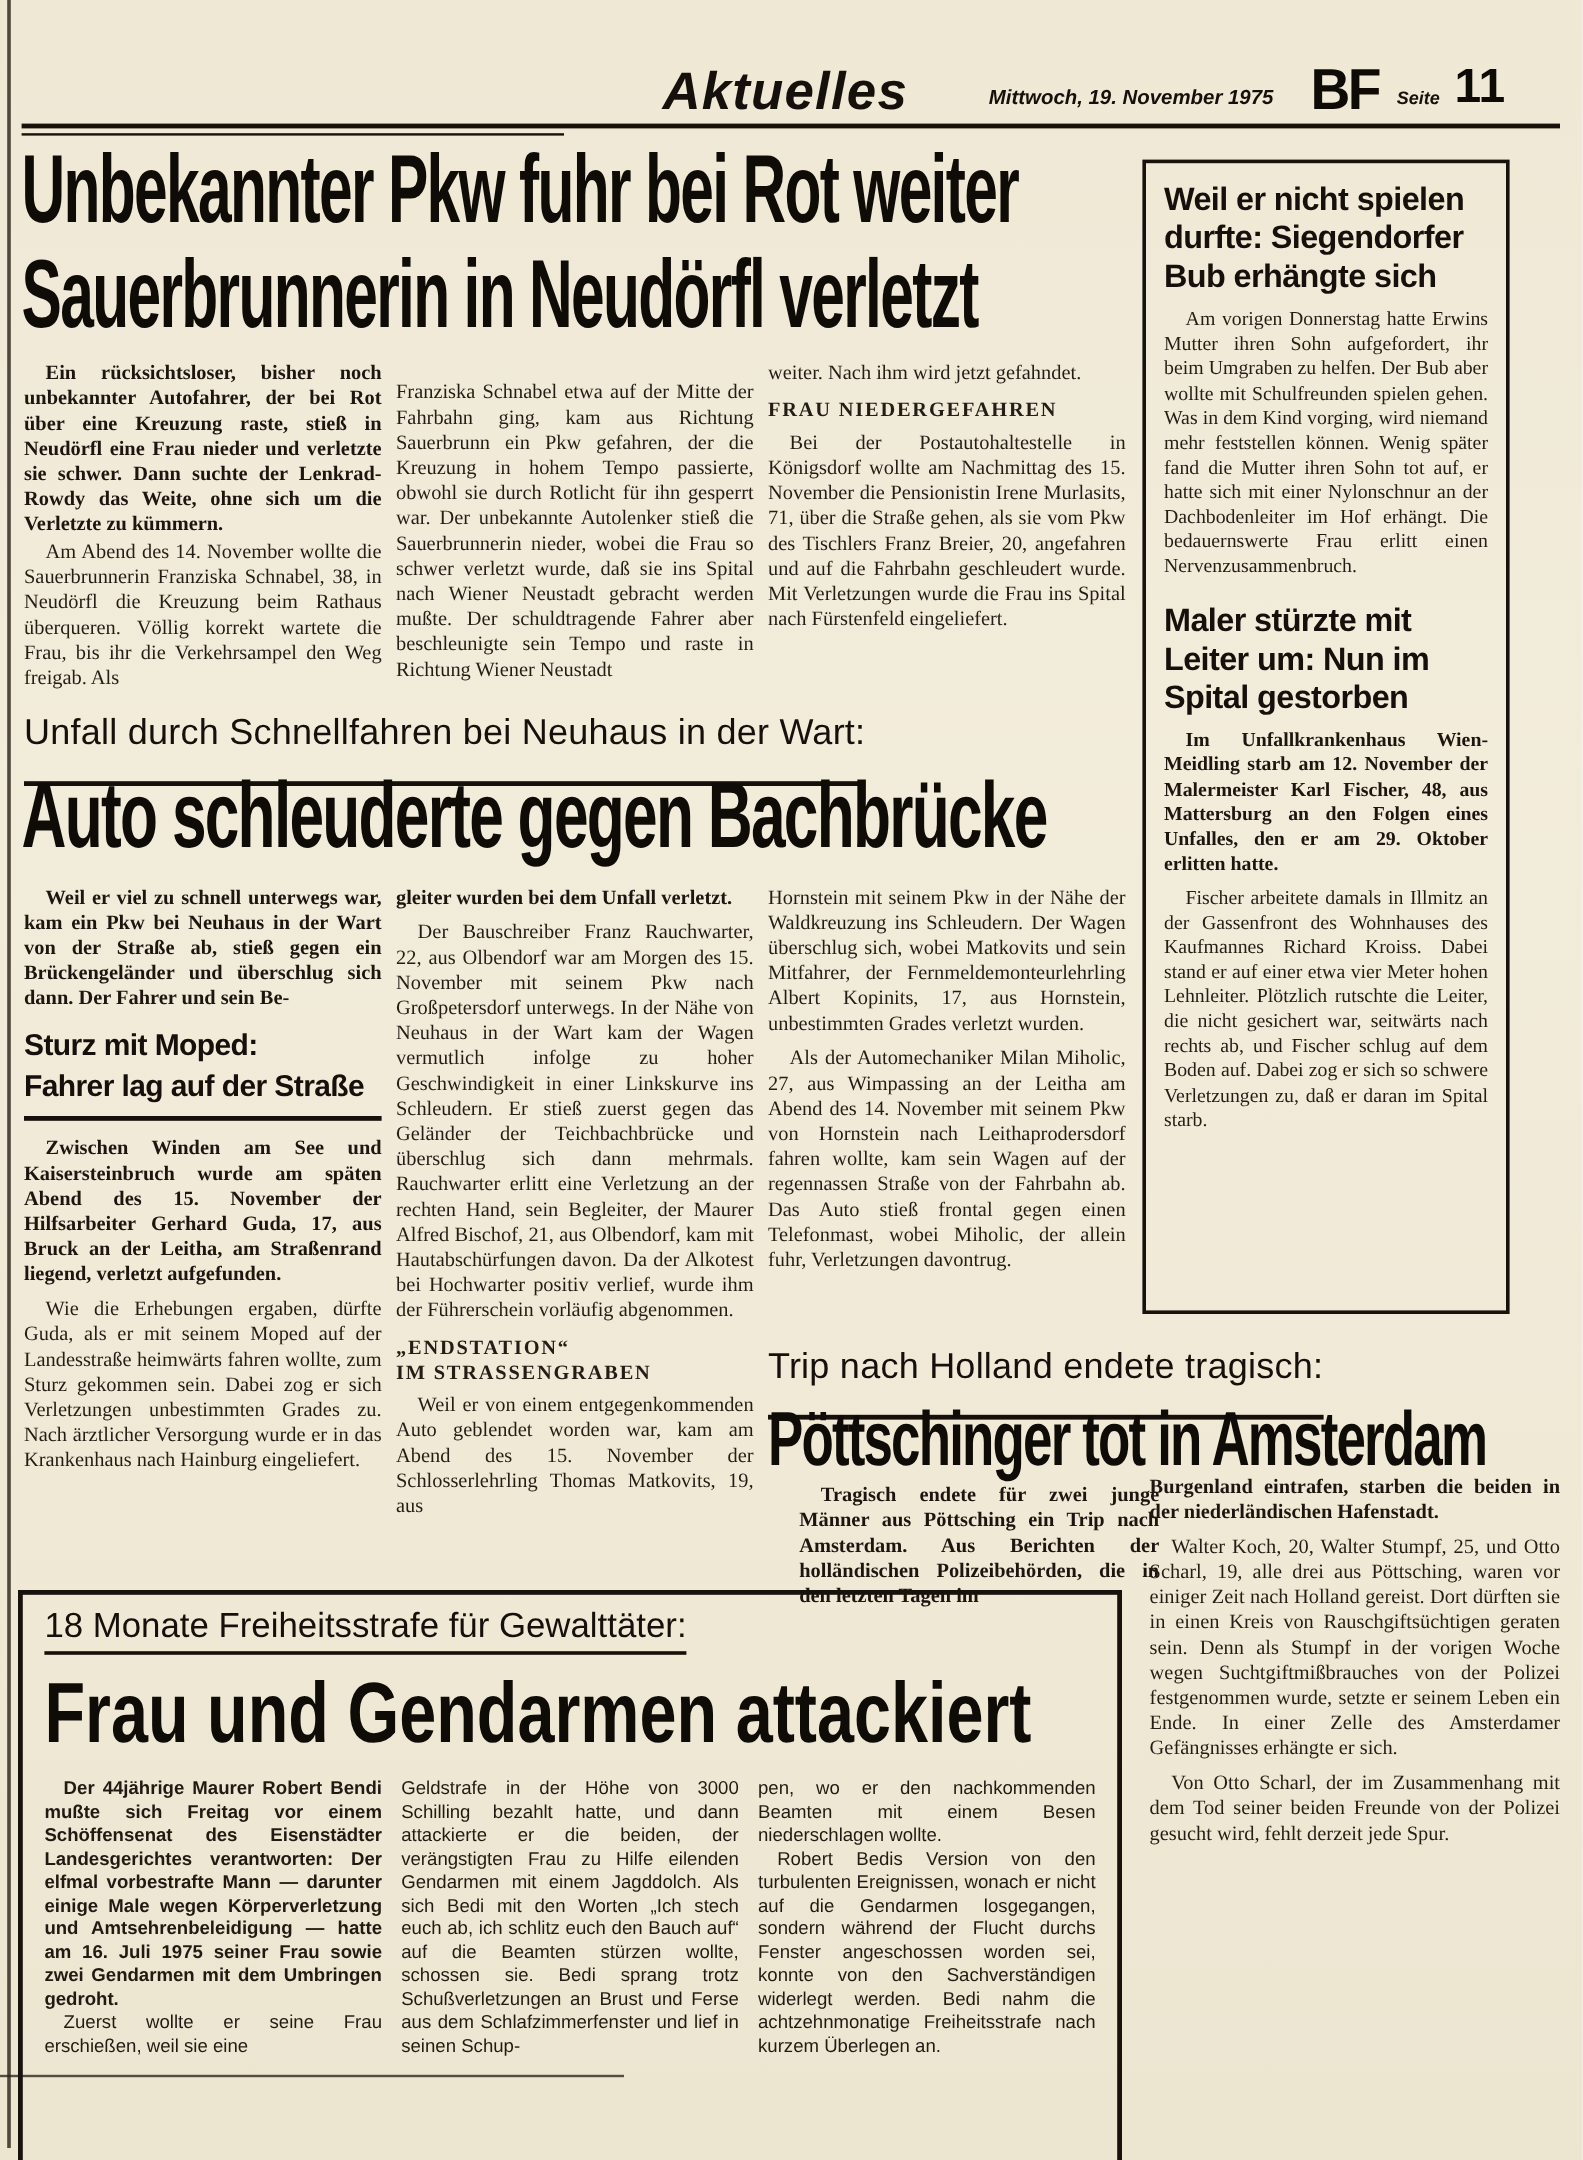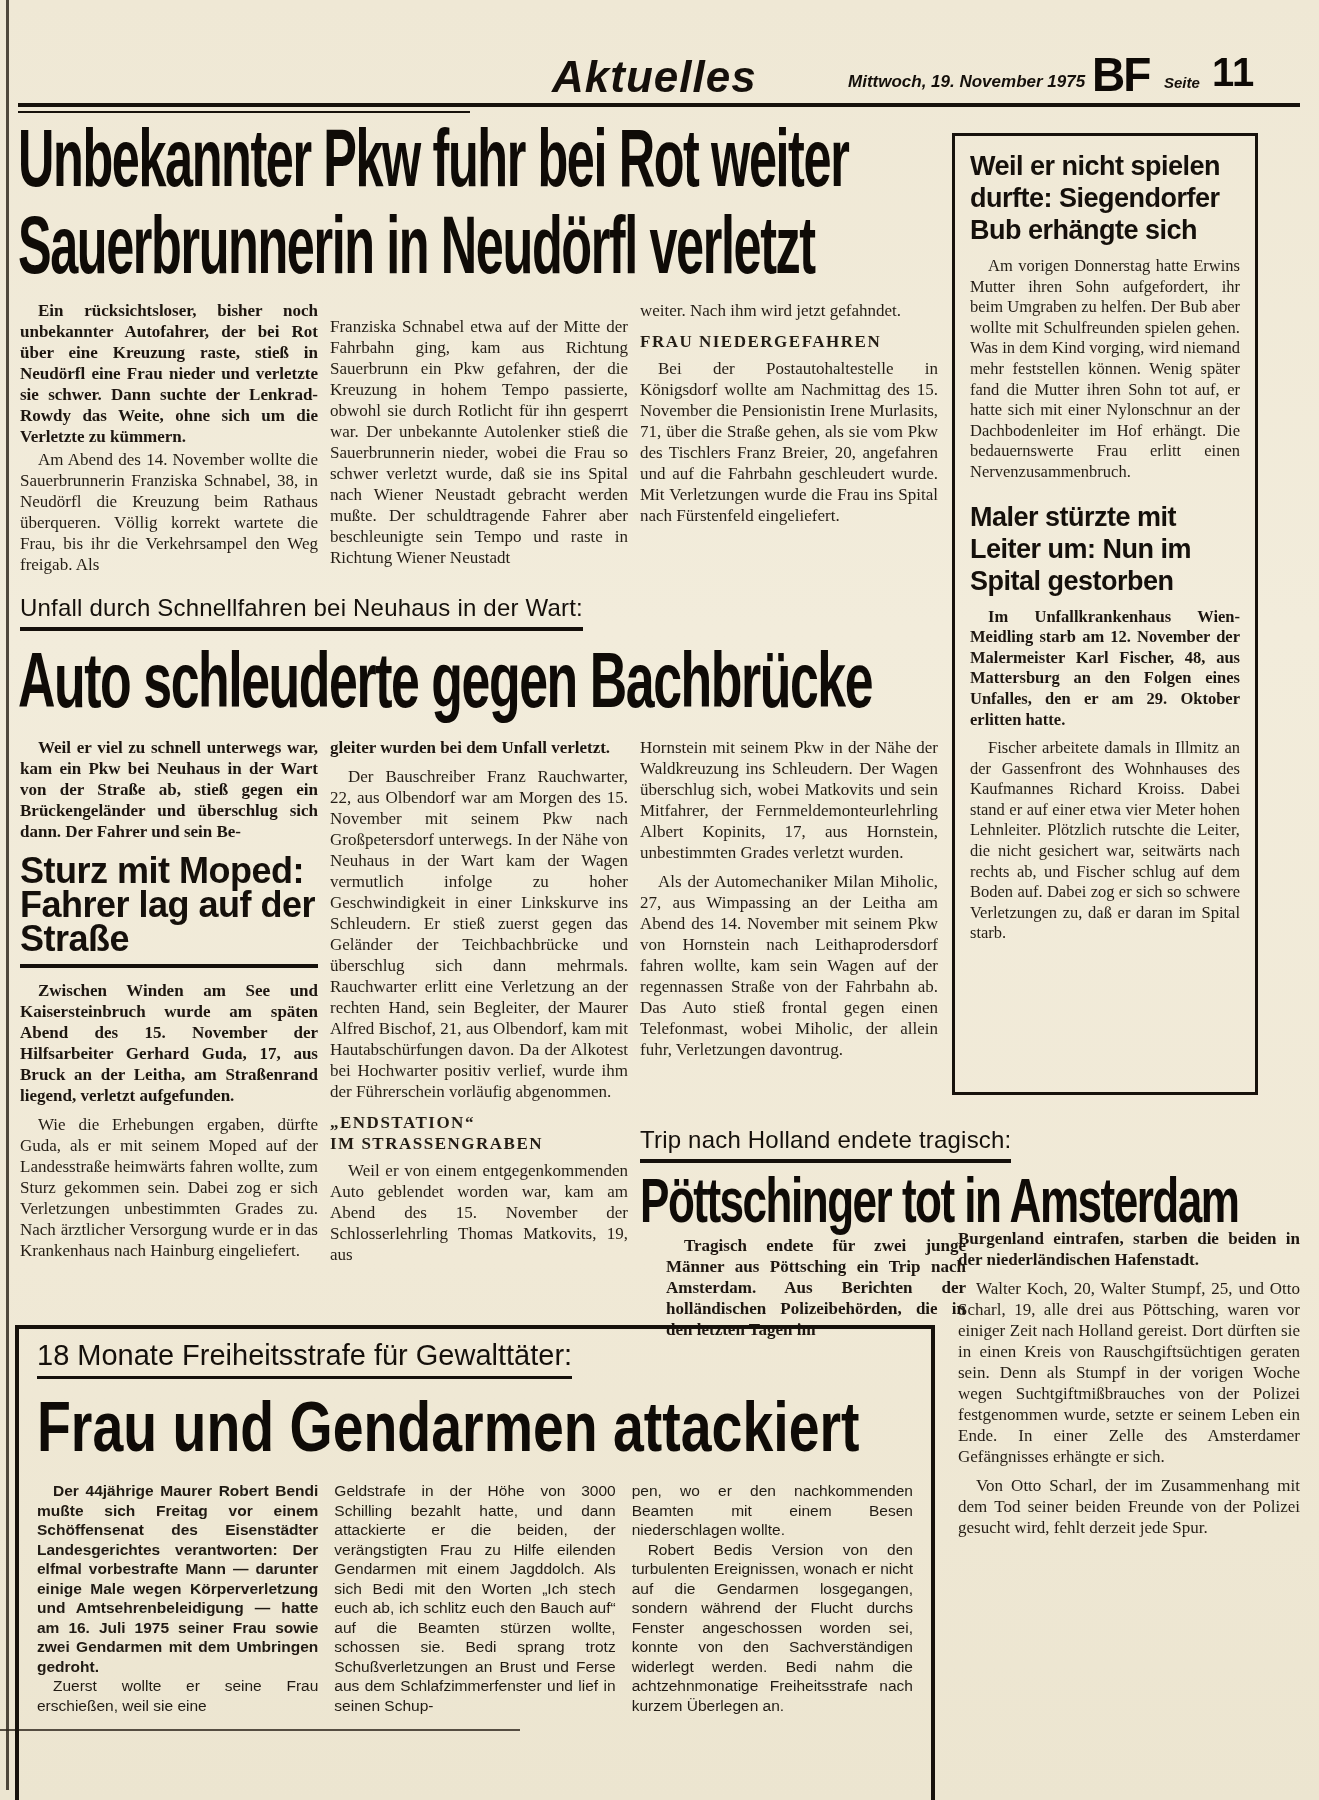--- a/index.html
+++ b/index.html
@@ -7,49 +7,49 @@
     position:relative; width:1319px; height:1800px;
     background:linear-gradient(180deg,#efe8d5 0%,#f2ecdb 35%,#f0e9d6 70%,#ece5d0 100%);
     font-family:"Liberation Serif", serif; color:#241d15; overflow:hidden;
   }
   
   .edge-line { position:absolute; left:6px; top:0; width:3px; height:1790px; background:#332c21; opacity:.85; }
   .fold-line { position:absolute; left:0; top:1729px; width:520px; height:2px; background:#2e271d; opacity:.8; }
 
   
   .hdr-section { position:absolute; left:552px; top:52px; font-family:"Liberation Sans",sans-serif; font-weight:bold; font-style:italic; font-size:44px; color:#15100b; letter-spacing:1px; }
-  .hdr-date { position:absolute; left:848px; top:72px; font-family:"Liberation Sans",sans-serif; font-weight:bold; font-style:italic; font-size:17px; color:#15100b; }
+  .hdr-date { position:absolute; left:824px; top:72px; font-family:"Liberation Sans",sans-serif; font-weight:bold; font-style:italic; font-size:17px; color:#15100b; }
   .hdr-brand { position:absolute; left:1092px; top:46px; font-family:"Liberation Sans",sans-serif; font-weight:900; font-size:46px; letter-spacing:-2px; color:#0e0a06; transform:scaleY(1.05); transform-origin:left top; }
   .hdr-seite { position:absolute; left:1164px; top:74px; font-family:"Liberation Sans",sans-serif; font-weight:bold; font-style:italic; font-size:15px; color:#15100b; }
   .hdr-num { position:absolute; left:1212px; top:50px; font-family:"Liberation Sans",sans-serif; font-weight:900; font-size:40px; color:#0e0a06; }
   .hdr-rule { position:absolute; left:18px; top:103px; width:1282px; height:4px; background:#17120c; }
   .hdr-rule2 { position:absolute; left:18px; top:111px; width:452px; height:2px; background:#17120c; }
 
   
   .display { font-family:"Liberation Sans",sans-serif; font-weight:900; color:#0f0b07; white-space:nowrap; transform-origin:left top; line-height:1; }
   .hl-main1 { position:absolute; left:18px; top:118px; font-size:72px; letter-spacing:-2px; transform:scaleX(0.70) scaleY(1.12); }
   .hl-main2 { position:absolute; left:18px; top:205px; font-size:72px; letter-spacing:-2px; transform:scaleX(0.70) scaleY(1.12); }
   .hl-bach  { position:absolute; left:18px; top:641px; font-size:72px; letter-spacing:-2px; transform:scaleX(0.72) scaleY(1.08); }
   .hl-amst  { position:absolute; left:640px; top:1168px; font-size:58px; letter-spacing:-2px; transform:scaleX(0.76) scaleY(1.1); }
 
   
-  .kicker { font-family:"Liberation Sans",sans-serif; font-size:24px; color:#15100b; display:inline-block; border-bottom:4px solid #15100b; padding-bottom:5px; letter-spacing:0.2px; }
+  .kicker { font-family:"Liberation Sans",sans-serif; font-size:30px; color:#15100b; display:inline-block; border-bottom:4px solid #15100b; padding-bottom:23px; letter-spacing:0.2px; }
   .kick-bach { position:absolute; left:20px; top:594px; }
   .kick-amst { position:absolute; left:640px; top:1122px; font-size:29px; }
 
   
   .col { position:absolute; }
   .body-serif p { margin:0 0 2px 0; text-align:justify; font-size:17px; line-height:21px; color:#241d15; }
   .body-serif p.ind { text-indent:18px; }
   .body-serif p.lead { font-weight:bold; color:#1d1610; }
   .body-serif p.gap { margin-top:8px; }
   .subhead-caps { font-weight:bold; letter-spacing:1.5px; font-size:16.5px; margin:10px 0 6px 0 !important; text-align:left !important; }
 
   
-  .moped-head { font-family:"Liberation Sans",sans-serif; font-weight:bold; font-size:36px; line-height:34px; color:#15100b; letter-spacing:-0.5px; border-bottom:4px solid #15100b; padding:10px 0 8px 0; margin-bottom:12px; }
+  .moped-head { font-family:"Liberation Sans",sans-serif; font-weight:bold; font-size:25px; line-height:34px; color:#15100b; letter-spacing:-0.5px; border-bottom:4px solid #15100b; padding:10px 0 8px 0; margin-bottom:12px; }
 
   
   .sidebar-box { position:absolute; left:952px; top:133px; width:306px; height:962px; border:3px solid #17120c; box-sizing:border-box; padding:14px 15px 0 15px; background:transparent; }
   .side-head { font-family:"Liberation Sans",sans-serif; font-weight:bold; font-size:27px; line-height:32px; letter-spacing:-0.5px; color:#15100b; margin-bottom:10px; }
   .side-head.second { margin-top:18px; }
   .sidebar-box p { font-size:16.5px; line-height:20.6px; }
 
   
   .court-box { position:absolute; left:15px; top:1325px; width:920px; height:492px; border:4px solid #17120c; box-sizing:border-box; padding:10px 18px 0 18px; }
   .court-kicker { font-family:"Liberation Sans",sans-serif; font-size:29px; color:#15100b; display:inline-block; border-bottom:3px solid #15100b; padding-bottom:4px; }

